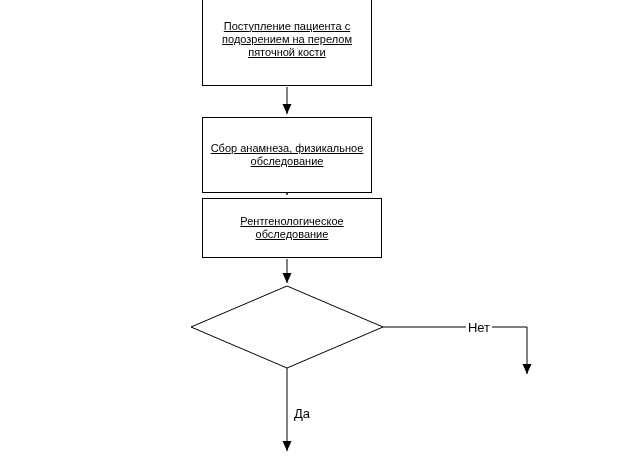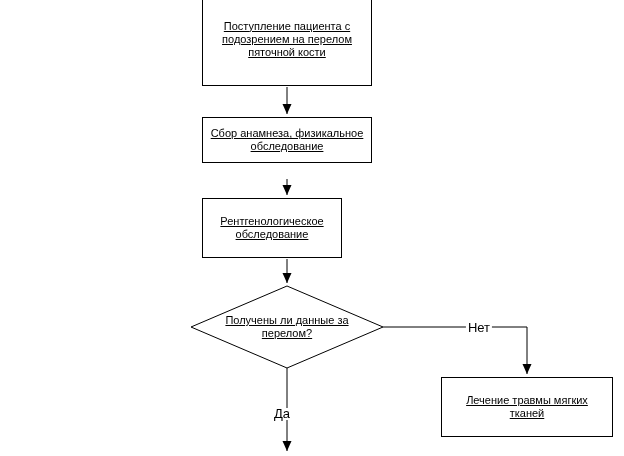--- a/index.html
+++ b/index.html
@@ -47,37 +47,29 @@
 
     <polygon class="shape" points="287,286 383,327 287,368 191,327"></polygon>
   </svg>
 
   <div class="node" style="left:202px;top:-8px;width:170px;height:94px">
     <span class="node-label">Поступление пациента с
 подозрением на перелом
 пяточной кости</span>
   </div>
 
-  <div class="node" style="left:202px;top:117px;width:170px;height:46px">
+  <div class="node" style="left:202px;top:117px;width:170px;height:76px">
     <span class="node-label">Сбор анамнеза, физикальное
 обследование</span>
   </div>
 
-  <div class="node" style="left:202px;top:198px;width:140px;height:60px">
+  <div class="node" style="left:202px;top:198px;width:180px;height:60px">
     <span class="node-label">Рентгенологическое
 обследование</span>
   </div>
 
-  <div class="diamond-label" style="left:197px;top:304px;width:180px;height:46px">
-    <span class="diamond-label-text">Получены ли данные за
-перелом?</span>
-  </div>
 
-  <div class="node" style="left:441px;top:377px;width:172px;height:60px">
-    <span class="node-label">Лечение травмы мягких
-тканей</span>
-  </div>
 
   <div class="edge-label" style="left:479px;top:328px">Нет</div>
 
-  <div class="edge-label" style="left:282px;top:414px">Да</div>
+  <div class="edge-label" style="left:302px;top:414px">Да</div>
 
 </div>
 
 </body></html>

